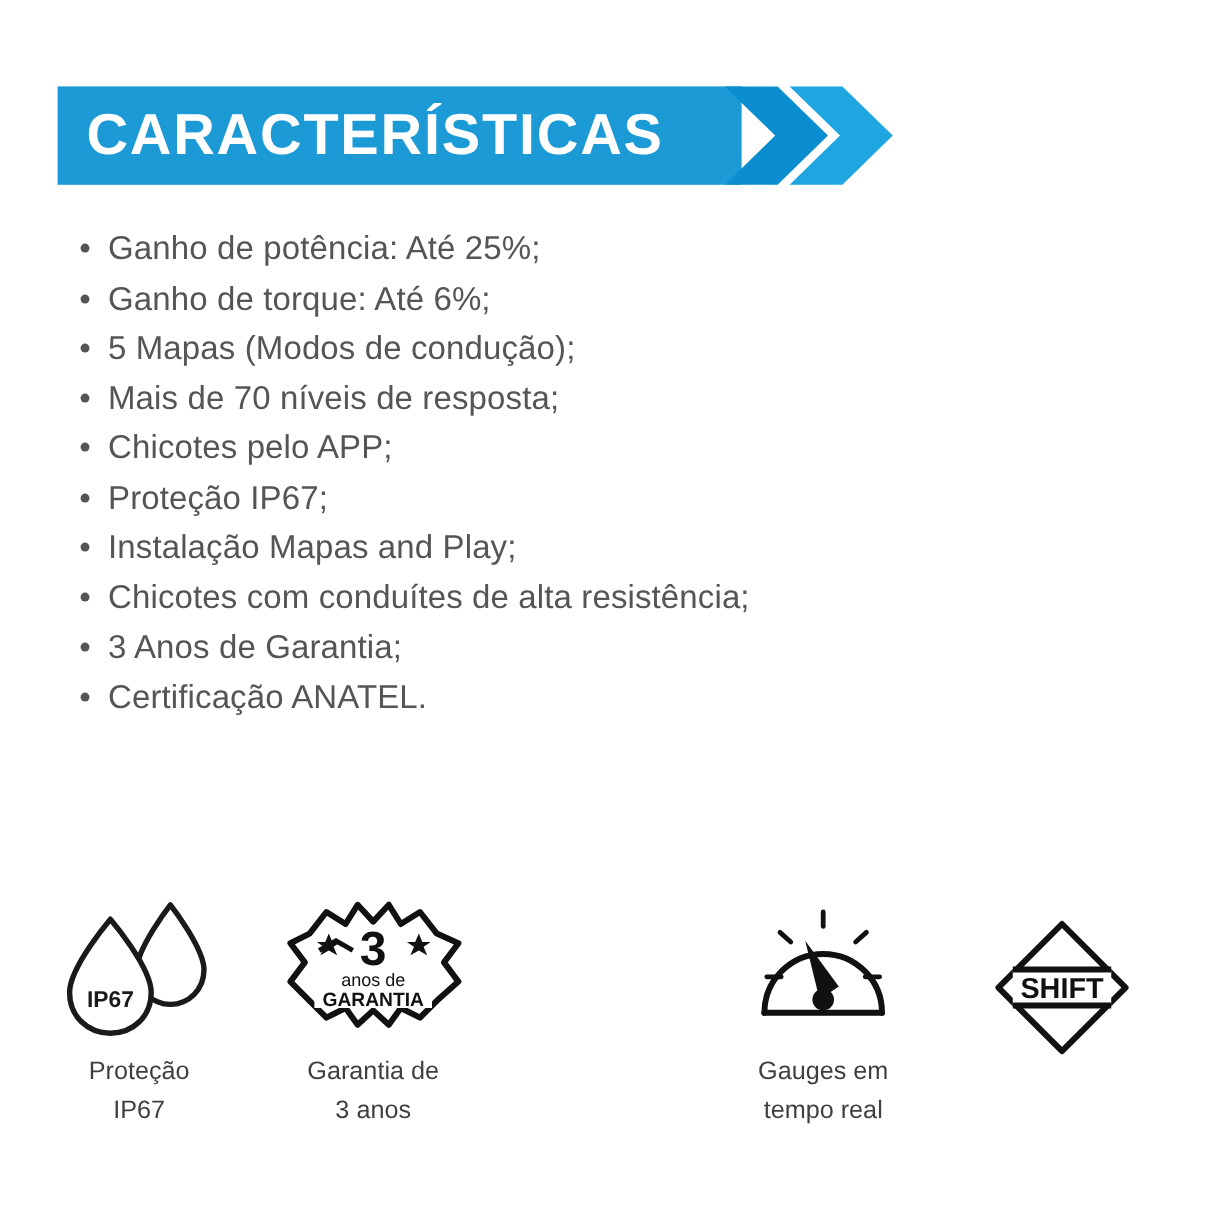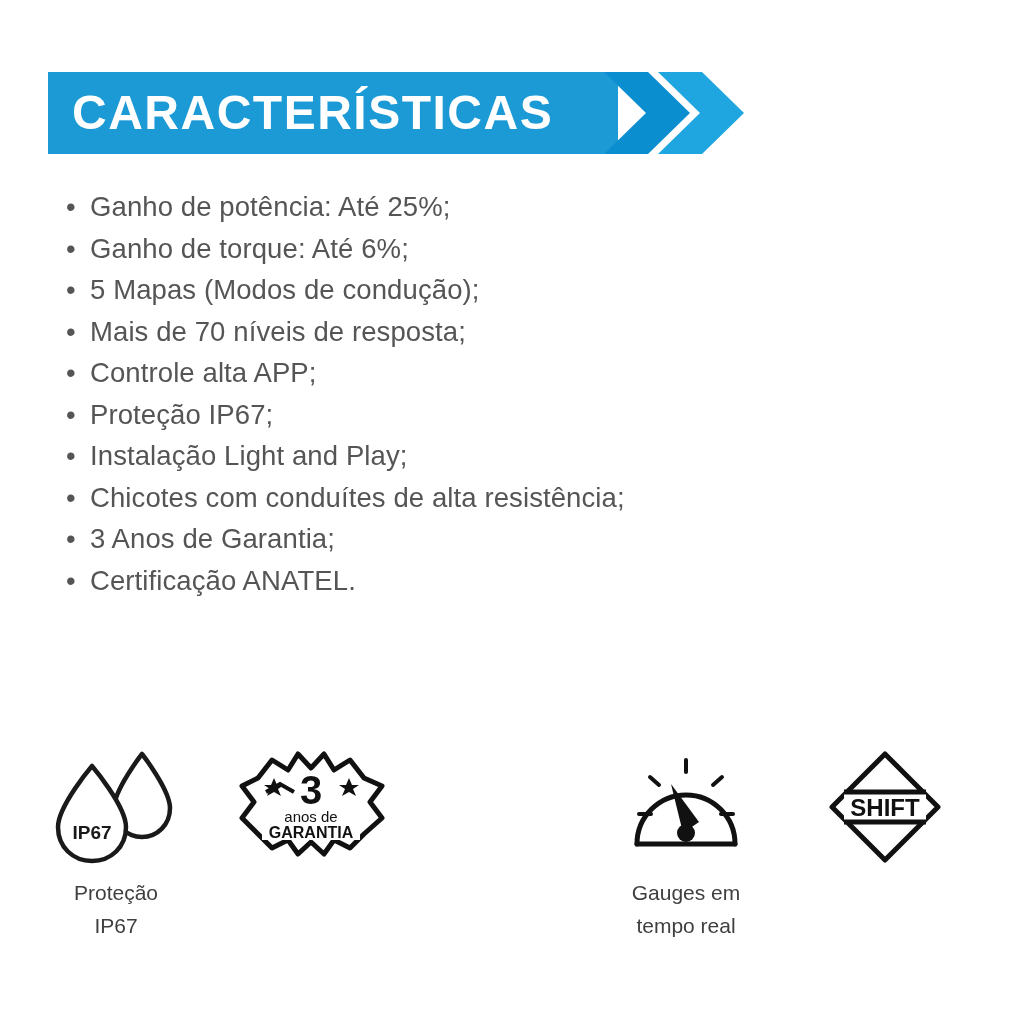--- a/index.html
+++ b/index.html
@@ -101,21 +101,21 @@
     font-size: 21px;
     line-height: 33px;
     color: #3f3f3f;
     white-space: pre-line;
   }
 
   
   #icon-ip67      { left: 26px;  top: 0;  width: 180px; }
   #icon-warranty  { left: 218px; top: 0;  width: 186px; }
   #icon-gauges    { left: 600px; top: 0;  width: 172px; text-align: center; }
-  #icon-shift     { left: 782px; top: 0;  width: 206px; text-align: right; }
+  #icon-shift     { left: 782px; top: 16px;  width: 206px; text-align: right; }
 
   svg { overflow: visible; }
 </style>
 </head>
 <body>
 
 <div class="banner">
   <div class="banner-bar"></div>
 
   <span class="chev" style="left:556px;">
@@ -149,31 +149,31 @@
     <span class="feature-text">5 Mapas (Modos de condução);</span>
   </div>
 
   <div class="feature-row">
     <span class="bullet">•</span>
     <span class="feature-text">Mais de 70 níveis de resposta;</span>
   </div>
 
   <div class="feature-row">
     <span class="bullet">•</span>
-    <span class="feature-text">Controle alta APP;</span>
+    <span class="feature-text">Chicotes pelo APP;</span>
   </div>
 
   <div class="feature-row">
     <span class="bullet">•</span>
     <span class="feature-text">Proteção IP67;</span>
   </div>
 
   <div class="feature-row">
     <span class="bullet">•</span>
-    <span class="feature-text">Instalação Light and Play;</span>
+    <span class="feature-text">Instalação Mapas and Play;</span>
   </div>
 
   <div class="feature-row">
     <span class="bullet">•</span>
     <span class="feature-text">Chicotes com conduítes de alta resistência;</span>
   </div>
 
   <div class="feature-row">
     <span class="bullet">•</span>
     <span class="feature-text">3 Anos de Garantia;</span>
@@ -208,20 +208,22 @@
                  L62,106 L52,92 L36,100 L22,86 L6,70 L18,54 L6,38 Z" fill="#ffffff" stroke="#111111" stroke-width="5" stroke-linejoin="round"></path>
         <path d="M26,34 L124,34 L124,92 L26,92 Z" fill="#ffffff" stroke="none"></path>
         <path d="M30,44 L44,36 L58,44" fill="none" stroke="#111111" stroke-width="4"></path>
         <polygon points="38,30 41,37 48,37 42,41 45,48 38,44 31,48 34,41 28,37 35,37" fill="#111111"></polygon>
         <polygon points="113,30 116,37 123,37 117,41 120,48 113,44 106,48 109,41 103,37 110,37" fill="#111111"></polygon>
         <text x="75" y="56" text-anchor="middle" font-family="Liberation Sans, sans-serif" font-size="40" font-weight="bold" fill="#111111">3</text>
         <text x="75" y="74" text-anchor="middle" font-family="Liberation Sans, sans-serif" font-size="15" fill="#111111">anos de</text>
         <text x="75" y="90" text-anchor="middle" font-family="Liberation Sans, sans-serif" font-size="16" font-weight="bold" fill="#111111">GARANTIA</text>
       </svg>
     </div>
+    <div class="icon-caption">Garantia de
+3 anos</div>
   </div>
 
   <div class="icon-item" id="icon-gauges">
     <div class="icon-art">
       <svg width="118" height="118" viewBox="0 0 118 118" aria-hidden="true">
         <path d="M10,96 A49,49 0 1,1 108,96" fill="none" stroke="#111111" stroke-width="5" stroke-linecap="round"></path>
         <line x1="10" y1="96" x2="108" y2="96" stroke="#111111" stroke-width="5" stroke-linecap="round"></line>
         <line x1="59" y1="12" x2="59" y2="24" stroke="#111111" stroke-width="4" stroke-linecap="round"></line>
         <line x1="23" y1="29" x2="32" y2="37" stroke="#111111" stroke-width="4" stroke-linecap="round"></line>
         <line x1="95" y1="29" x2="86" y2="37" stroke="#111111" stroke-width="4" stroke-linecap="round"></line>

